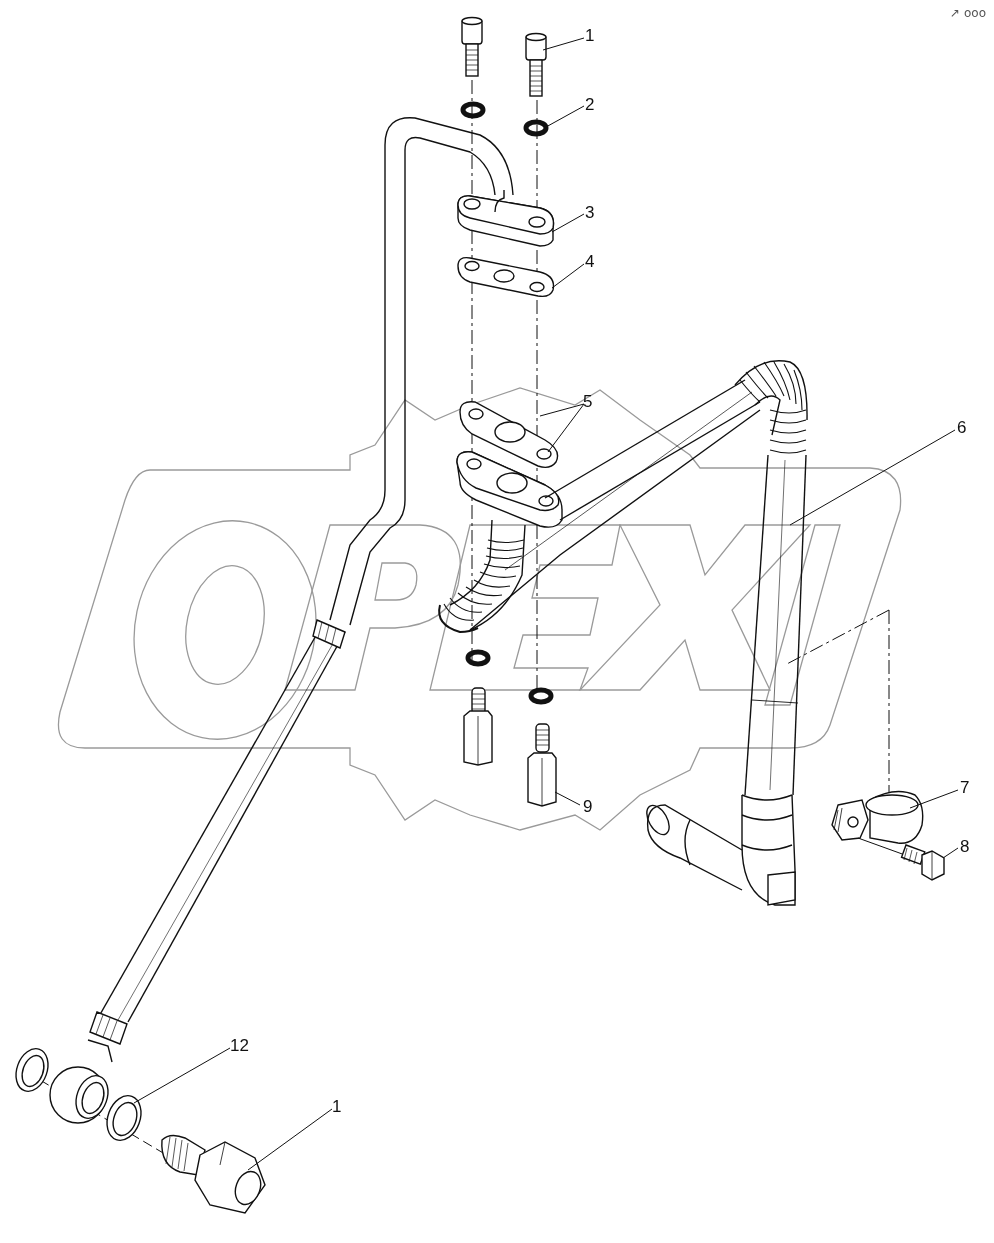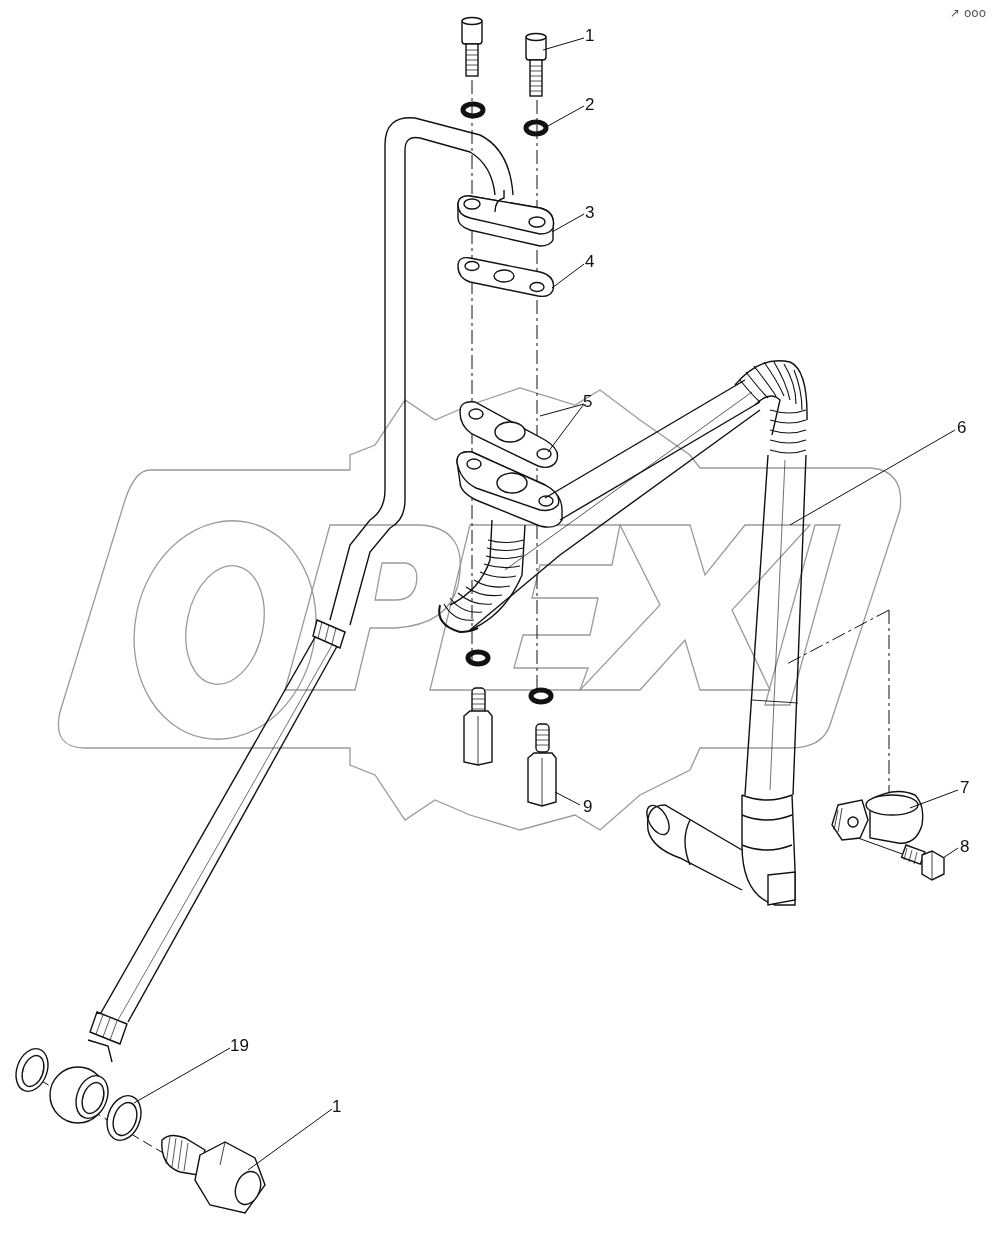--- a/index.html
+++ b/index.html
@@ -266,16 +266,16 @@
 <span class="callout" style="left:585px;top:27px">1</span>
 <span class="callout" style="left:585px;top:96px">2</span>
 <span class="callout" style="left:585px;top:204px">3</span>
 <span class="callout" style="left:585px;top:253px">4</span>
 <span class="callout" style="left:583px;top:393px">5</span>
 <span class="callout" style="left:957px;top:419px">6</span>
 <span class="callout" style="left:960px;top:779px">7</span>
 <span class="callout" style="left:960px;top:838px">8</span>
 <span class="callout" style="left:583px;top:798px">9</span>
 <span class="callout" style="left:332px;top:1098px">1</span>
-<span class="callout" style="left:230px;top:1037px">19</span>
+<span class="callout" style="left:230px;top:1037px">12</span>
 
 <span class="corner-mark">↗ ooo</span>
 </div>
 
 </body></html>

